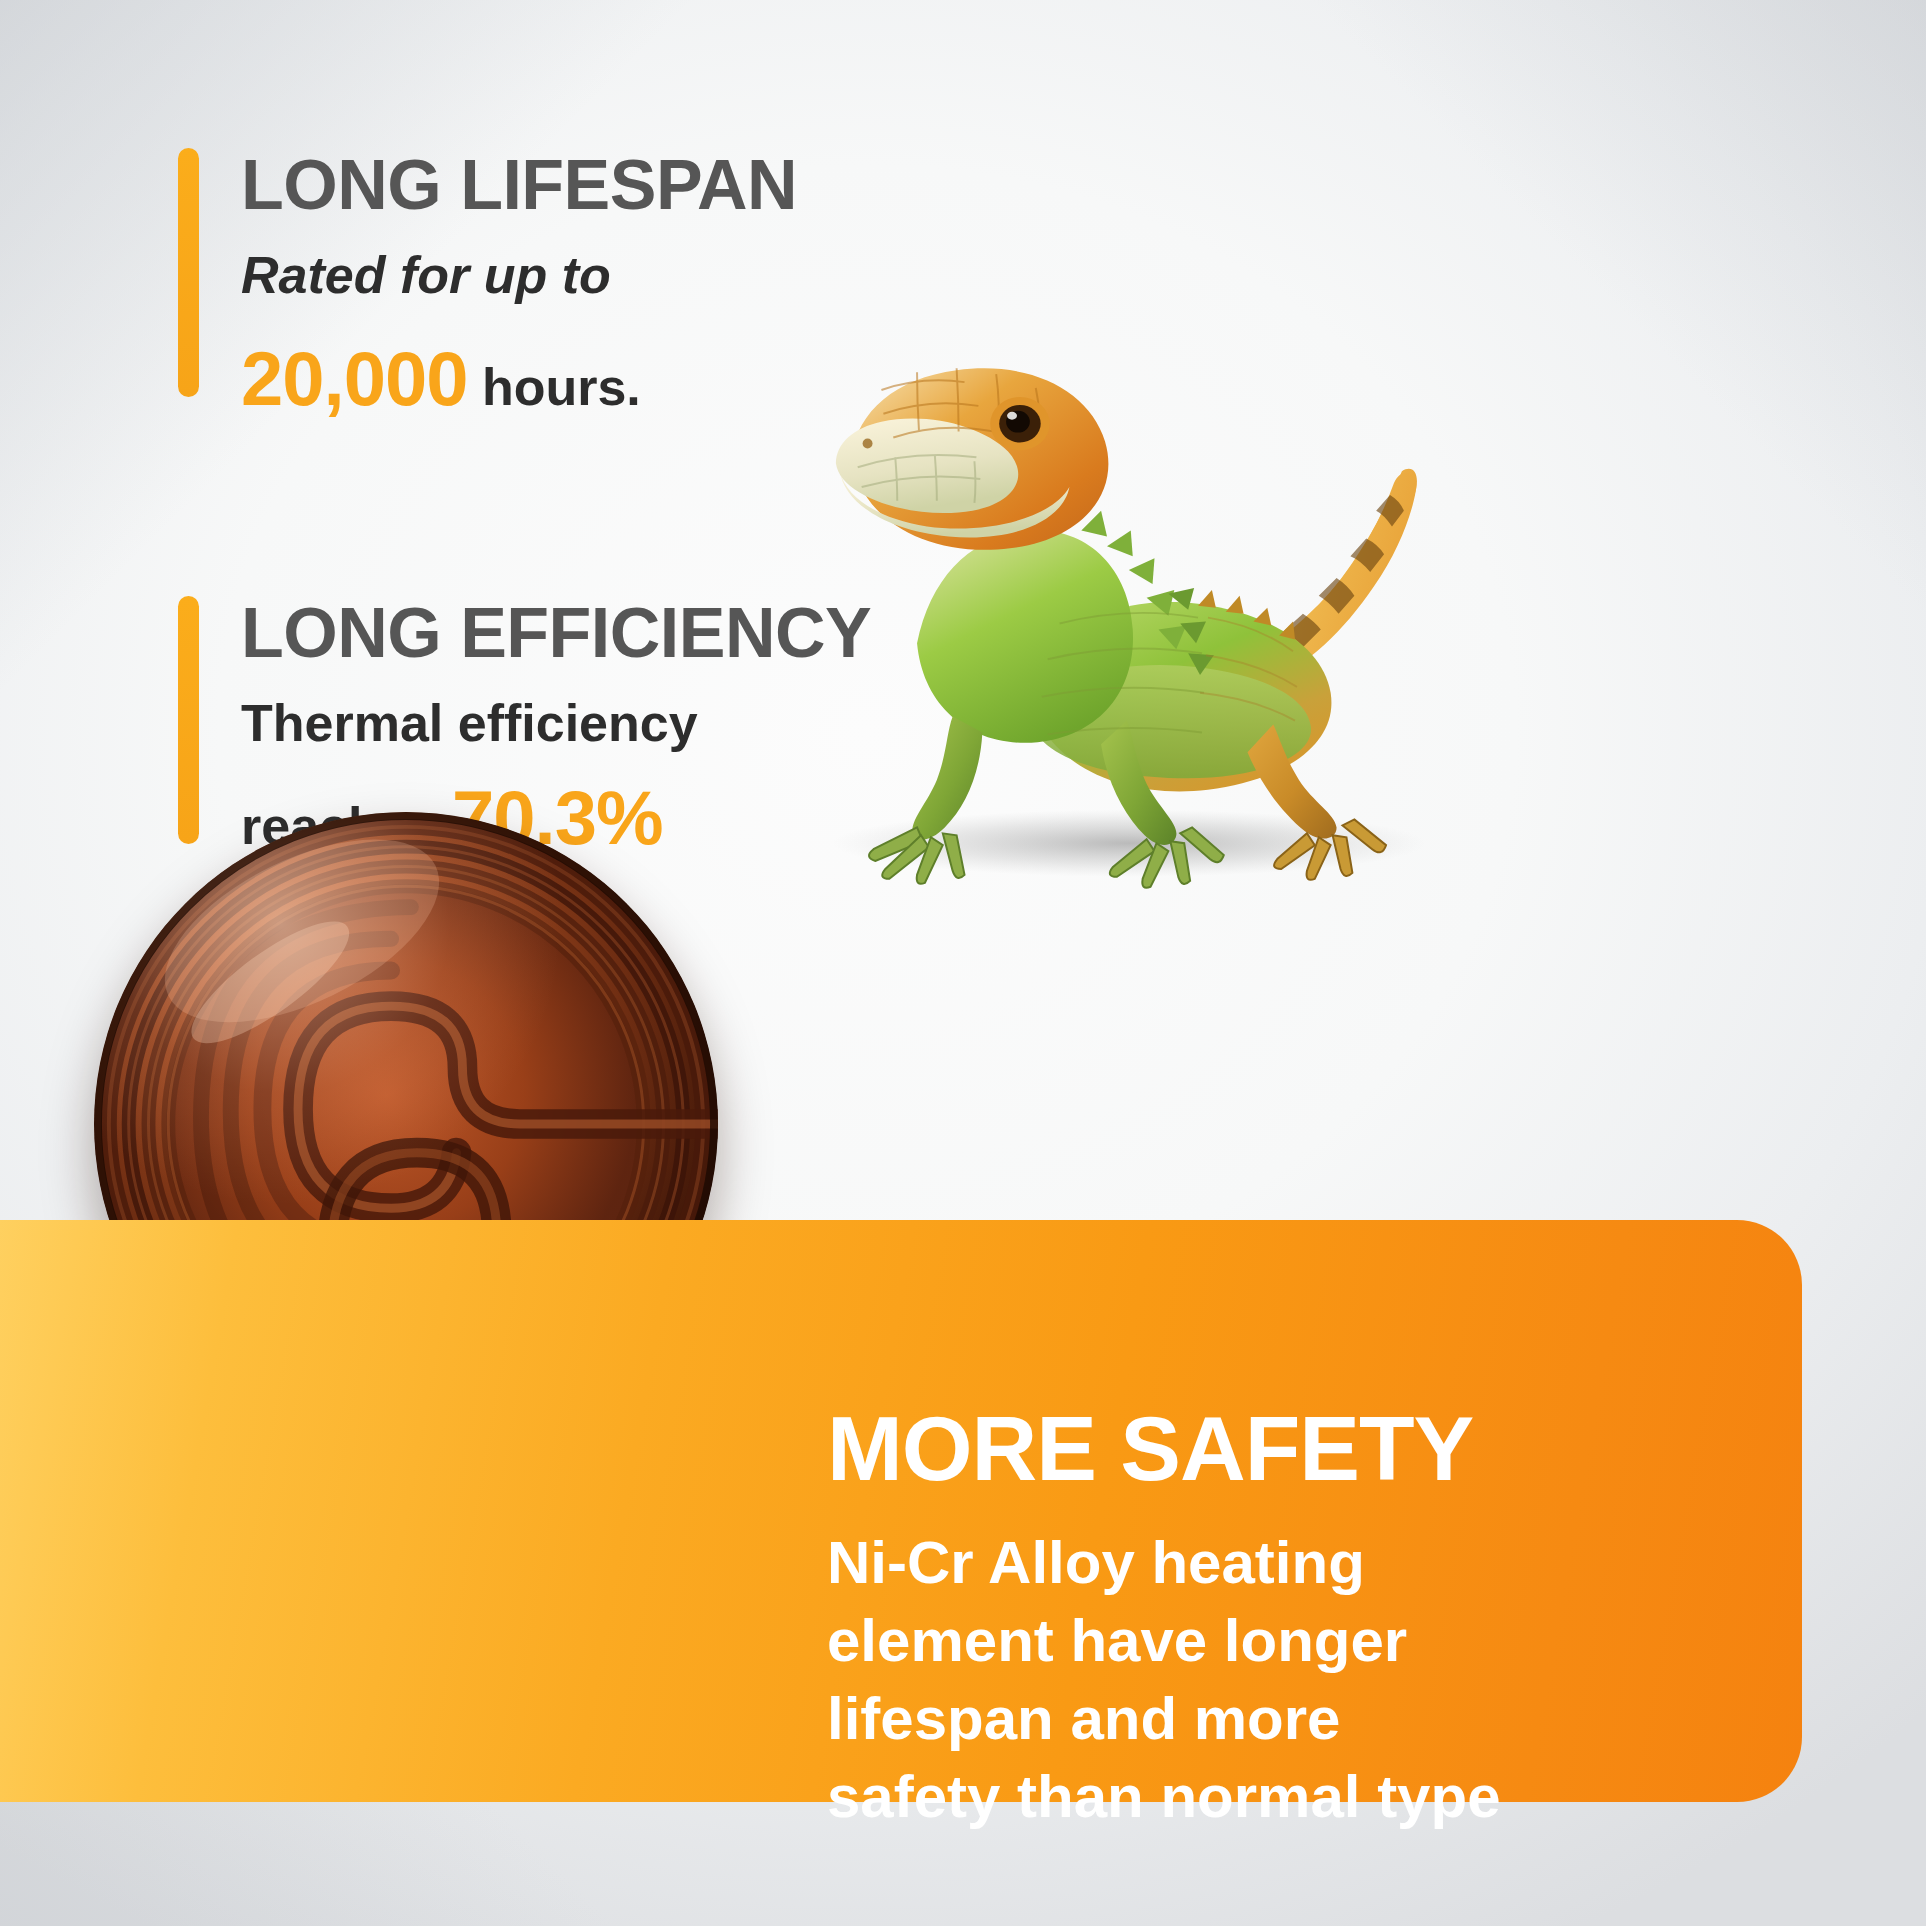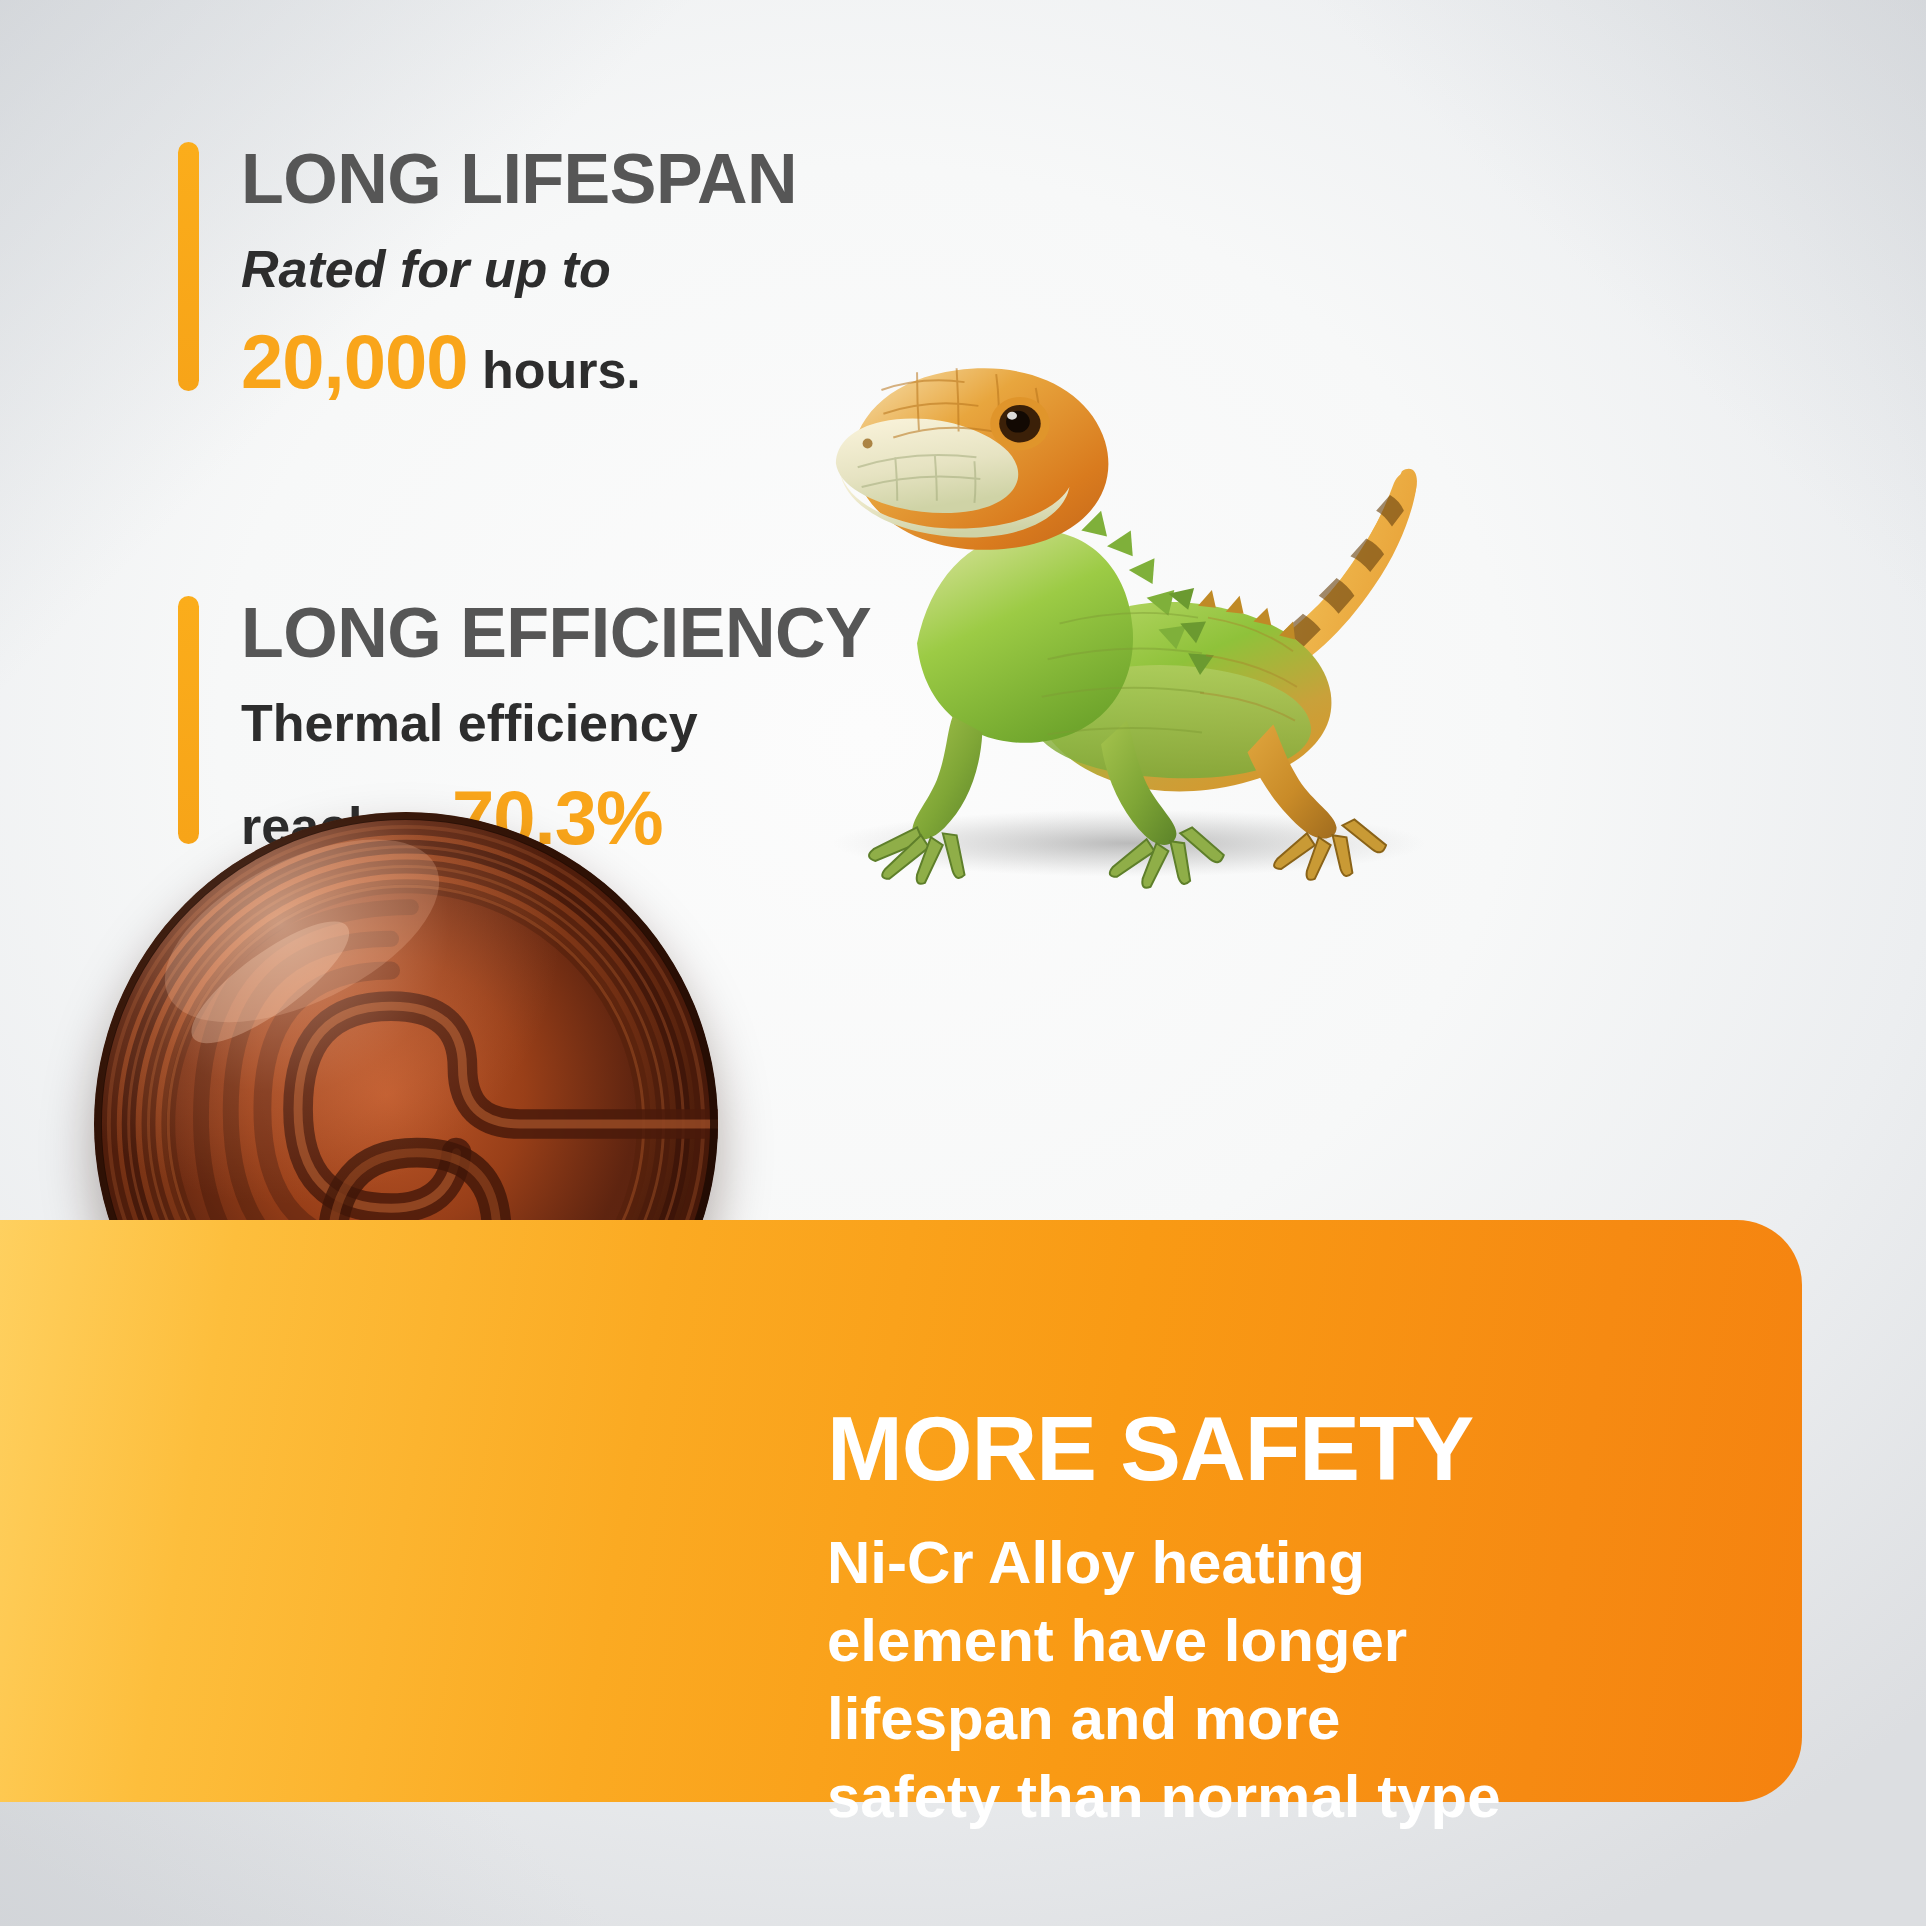--- a/index.html
+++ b/index.html
@@ -61,24 +61,24 @@
     line-height: 1.28;
     white-space: nowrap;
   }
   .big-num {
     font-size: 76px;
     font-weight: bold;
     color: #F9A51A;
     letter-spacing: -1px;
   }
 
-  #feature-lifespan { left: 178px; top: 142px; height: 249px; justify-content: space-between; }
+  #feature-lifespan { left: 178px; top: 148px; height: 249px; justify-content: space-between; }
   #feature-lifespan .feature-title { margin-top: 2px; }
   #feature-lifespan .line-rated { margin-top: 22px; font-style: italic; }
-  #feature-lifespan .line-hours { margin-top: 10px; }
+  #feature-lifespan .line-hours { margin-top: 21px; }
 
   #feature-efficiency { left: 178px; top: 596px; height: 248px; }
   #feature-efficiency .feature-title { margin-top: 2px; }
   #feature-efficiency .line-thermal { margin-top: 22px; }
   #feature-efficiency .line-reaches { margin-top: 12px; }
 
   
   #lizard-photo {
     position: absolute;
     left: 733px;

